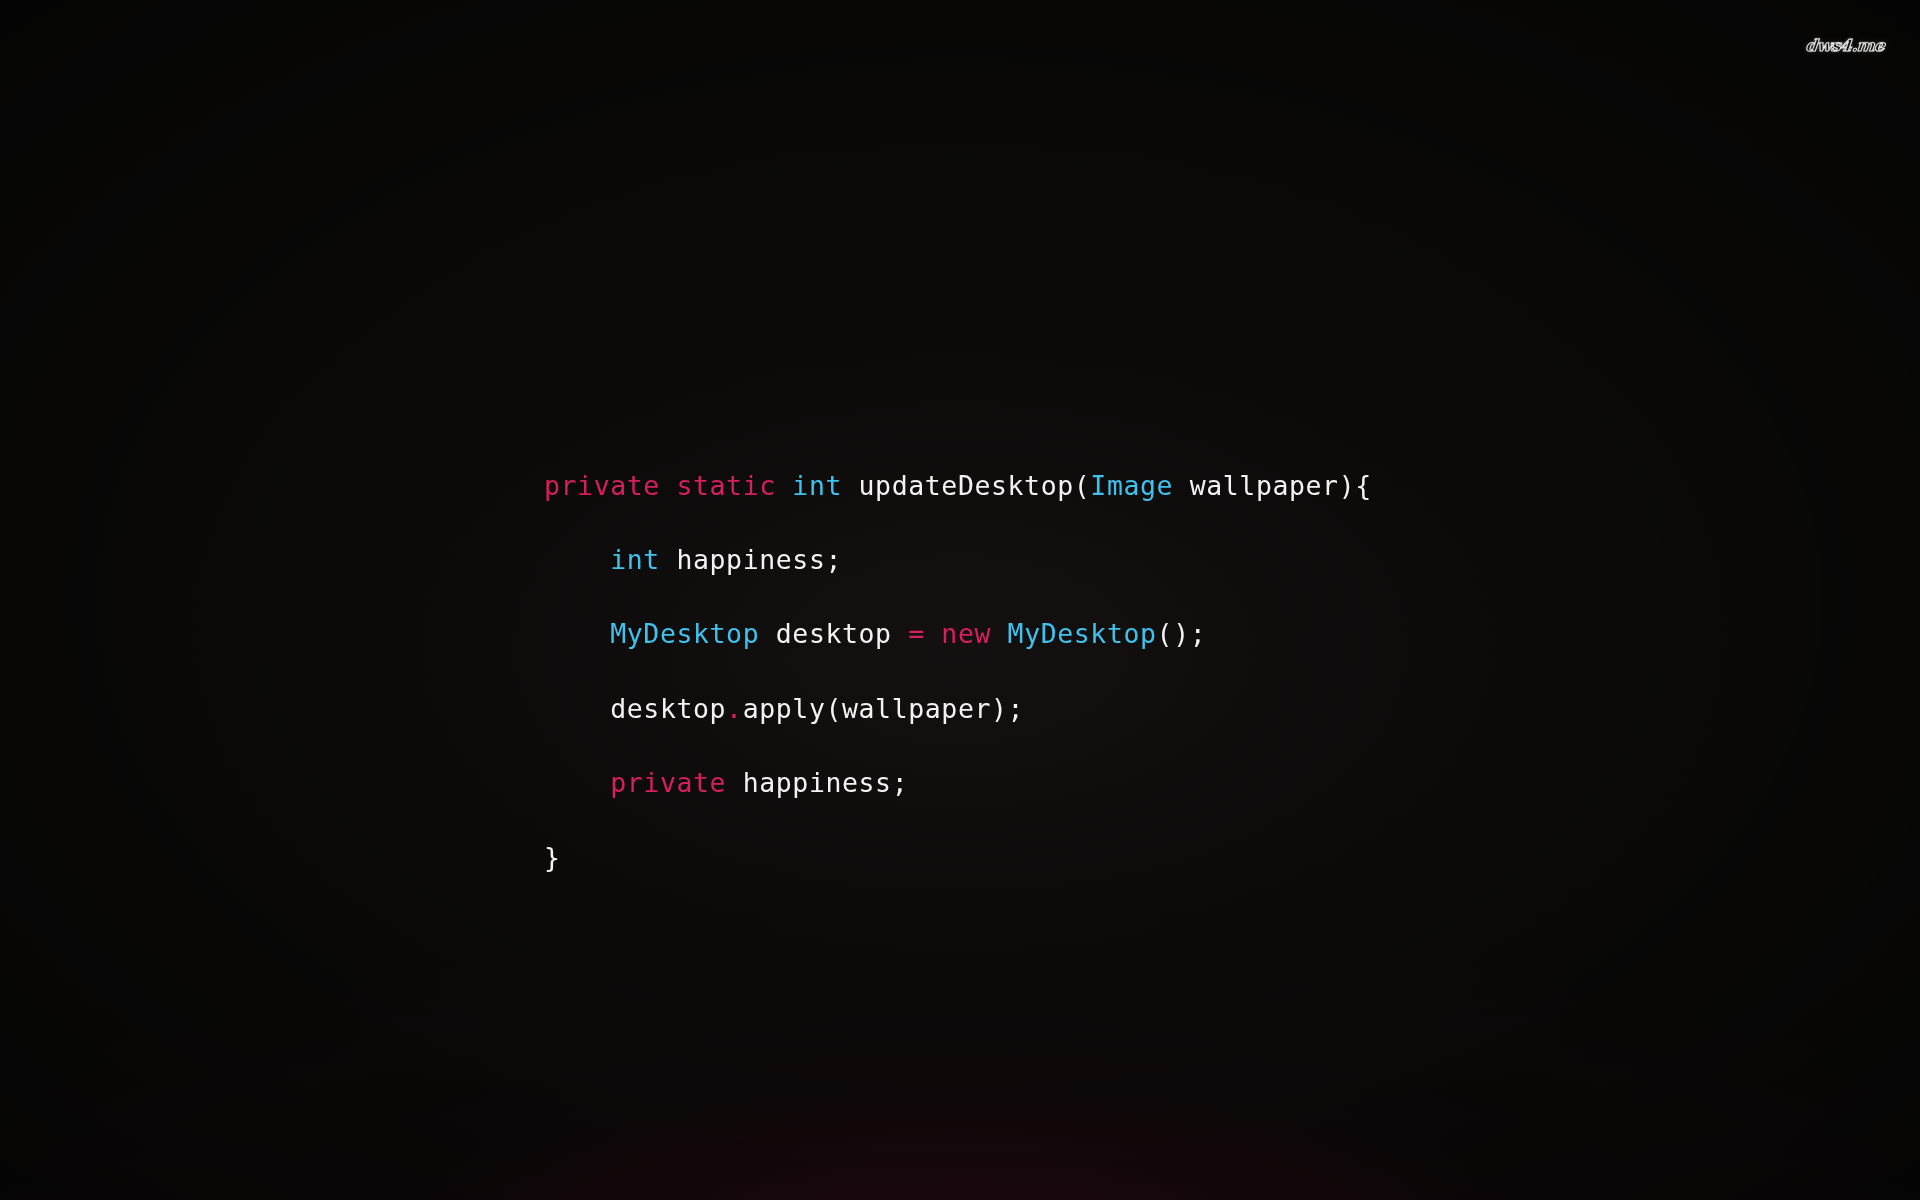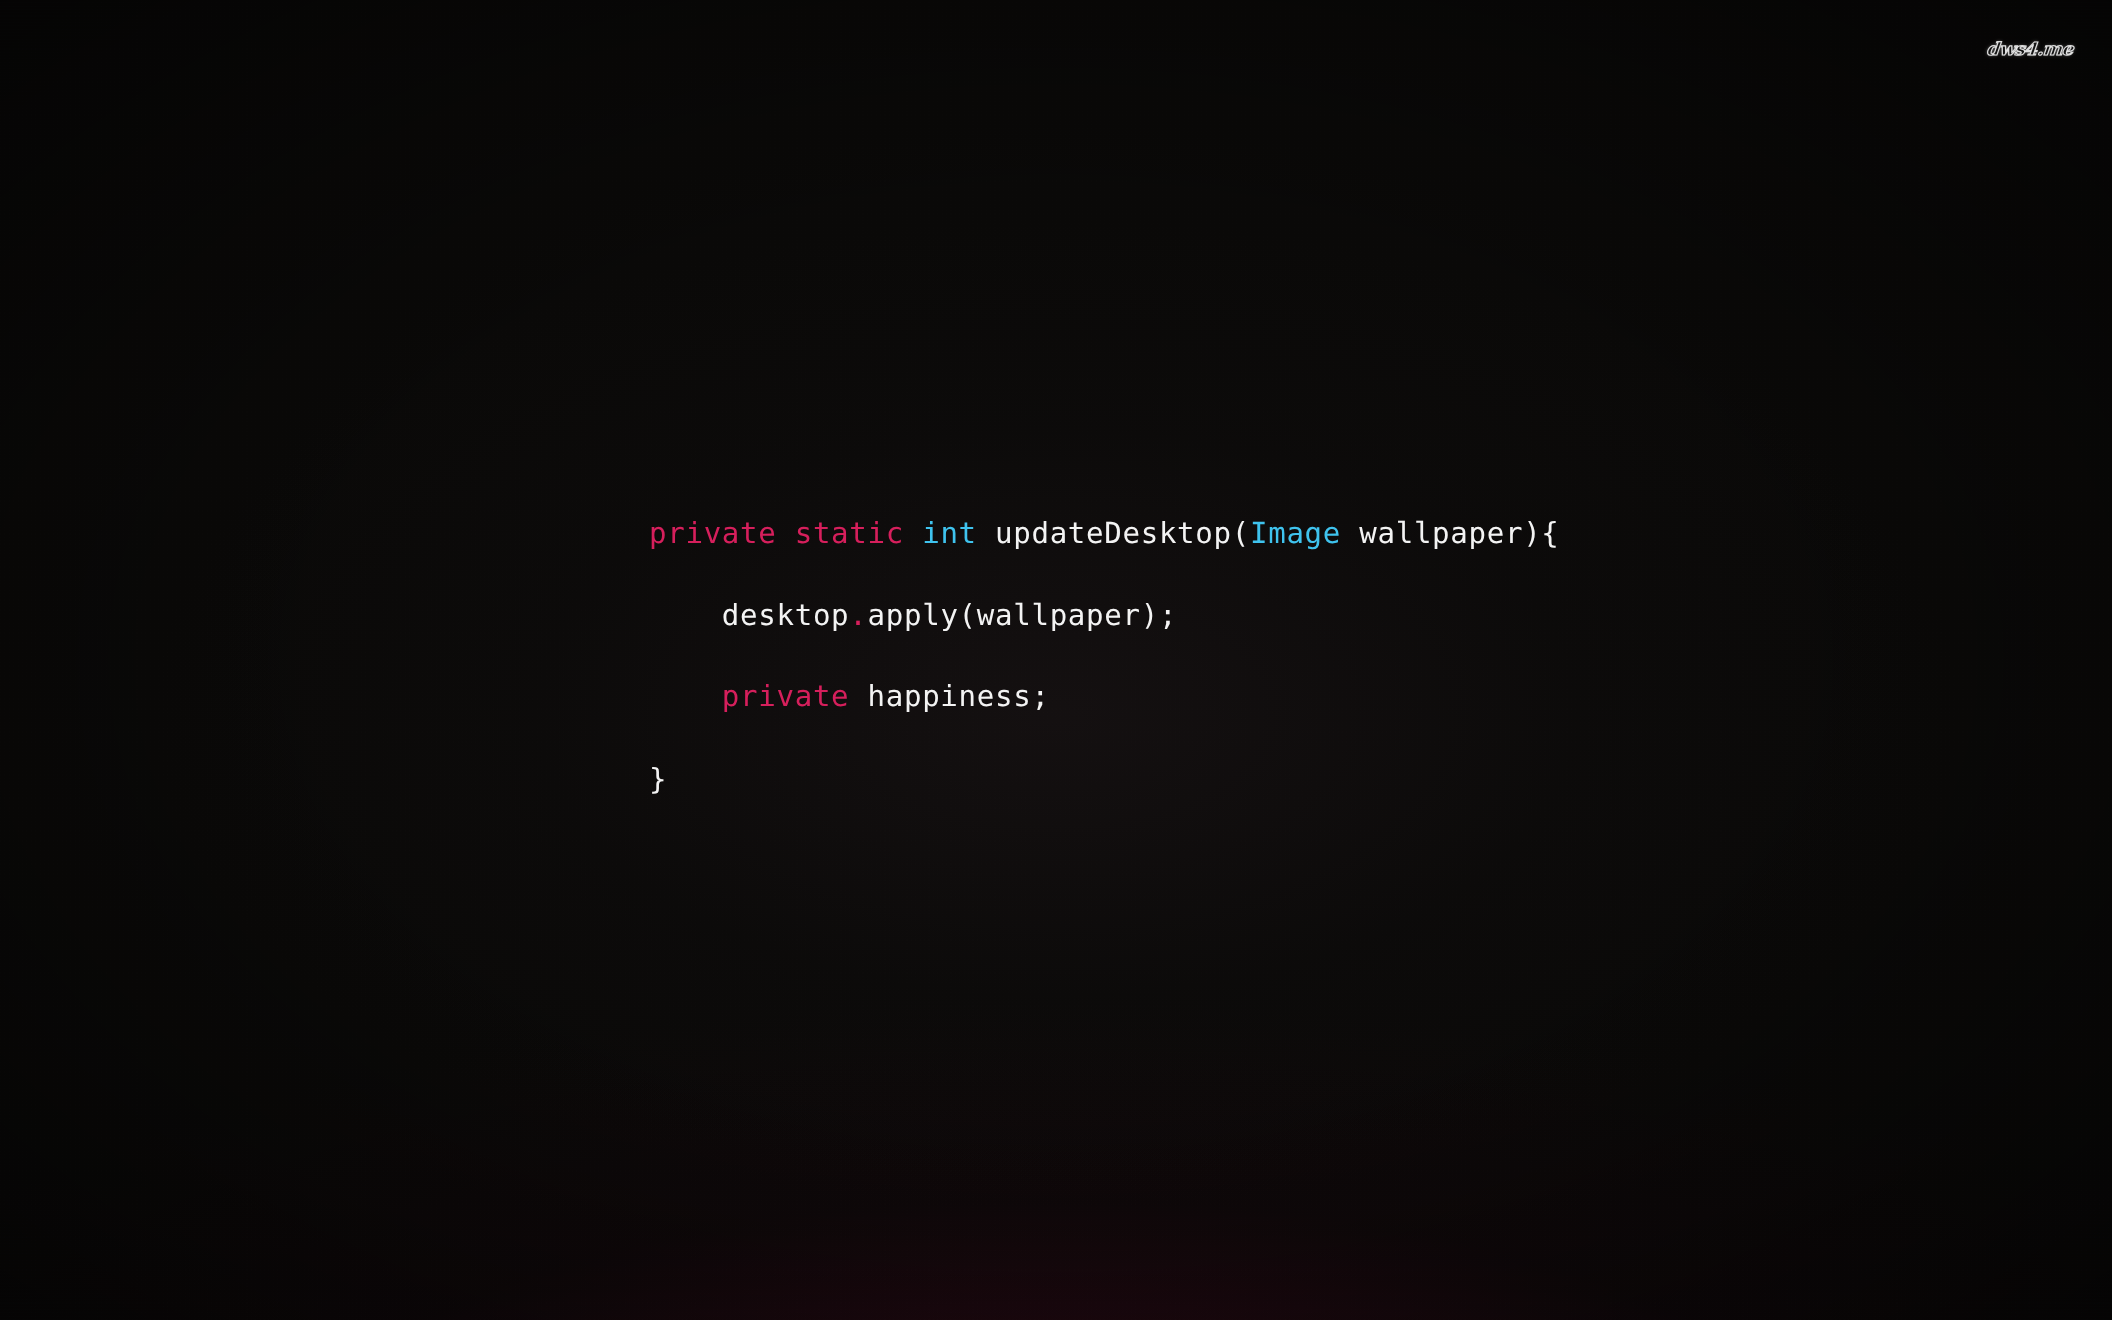--- a/index.html
+++ b/index.html
@@ -64,21 +64,21 @@
     opacity: 0.035;
     background-image:
       repeating-linear-gradient(0deg,   rgba(255,255,255,0.10) 0px, rgba(255,255,255,0.10) 1px, rgba(0,0,0,0) 1px, rgba(0,0,0,0) 3px),
       repeating-linear-gradient(90deg,  rgba(255,255,255,0.07) 0px, rgba(255,255,255,0.07) 1px, rgba(0,0,0,0) 1px, rgba(0,0,0,0) 4px);
     pointer-events: none;
   }
 
   
   #code-block {
     position: absolute;
-    left: 590px;
+    left: 544px;
     top: 440px;
     font-family: "DejaVu Sans Mono", "Liberation Mono", monospace;
     font-size: 26.5px;
     line-height: 37.2px;
     letter-spacing: 0.6px;
     white-space: pre;
     color: #f2f2f2;
     z-index: 5;
   }
 
@@ -126,20 +126,22 @@
 <body>
 
 <div id="wallpaper">
 
   <div class="glow-center"></div>
   <div class="glow-bottom"></div>
   <div class="vignette"></div>
   <div class="noise"></div>
 
   <pre id="code-block"><span class="code-line"><span class="tok-keyword">private</span><span class="tok-plain"> </span><span class="tok-keyword">static</span><span class="tok-plain"> </span><span class="tok-type">int</span><span class="tok-plain"> updateDesktop(</span><span class="tok-type">Image</span><span class="tok-plain"> wallpaper){</span></span>
+<span class="code-line"><span>    </span><span class="tok-type">int</span><span class="tok-plain"> happiness;</span></span>
+<span class="code-line"><span>    </span><span class="tok-type">MyDesktop</span><span class="tok-plain"> desktop </span><span class="tok-operator">=</span><span class="tok-plain"> </span><span class="tok-keyword">new</span><span class="tok-plain"> </span><span class="tok-type">MyDesktop</span><span class="tok-plain">();</span></span>
 <span class="code-line"><span>    </span><span class="tok-plain">desktop</span><span class="tok-operator">.</span><span class="tok-plain">apply(wallpaper);</span></span>
 <span class="code-line"><span>    </span><span class="tok-keyword">private</span><span class="tok-plain"> happiness;</span></span>
 <span class="code-line"><span class="tok-plain">}</span></span></pre>
 
   <div id="watermark">
     <span class="wm-text">dws4.me</span>
   </div>
 
 </div>
 

